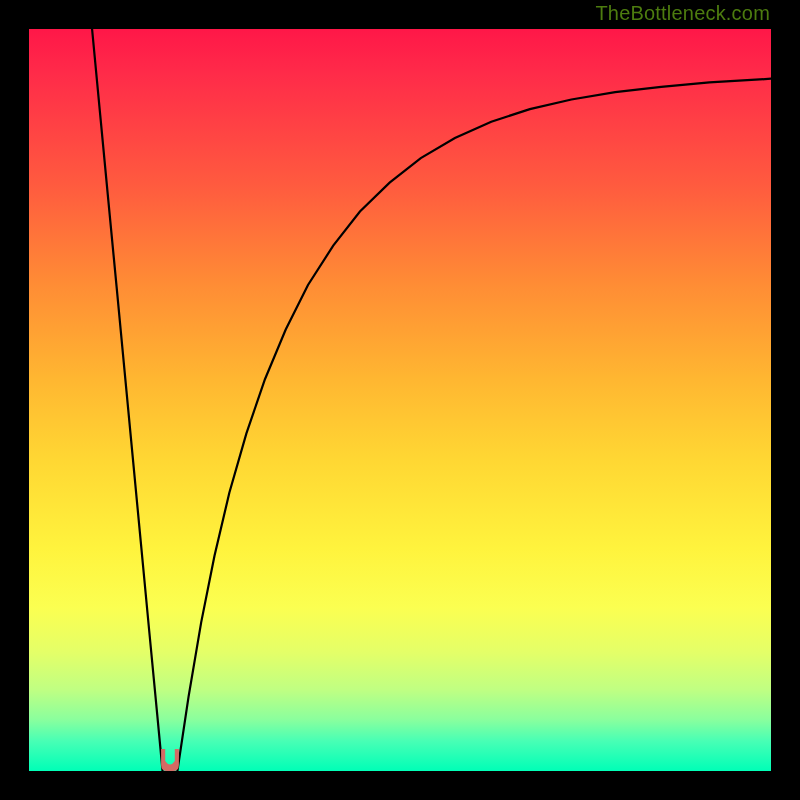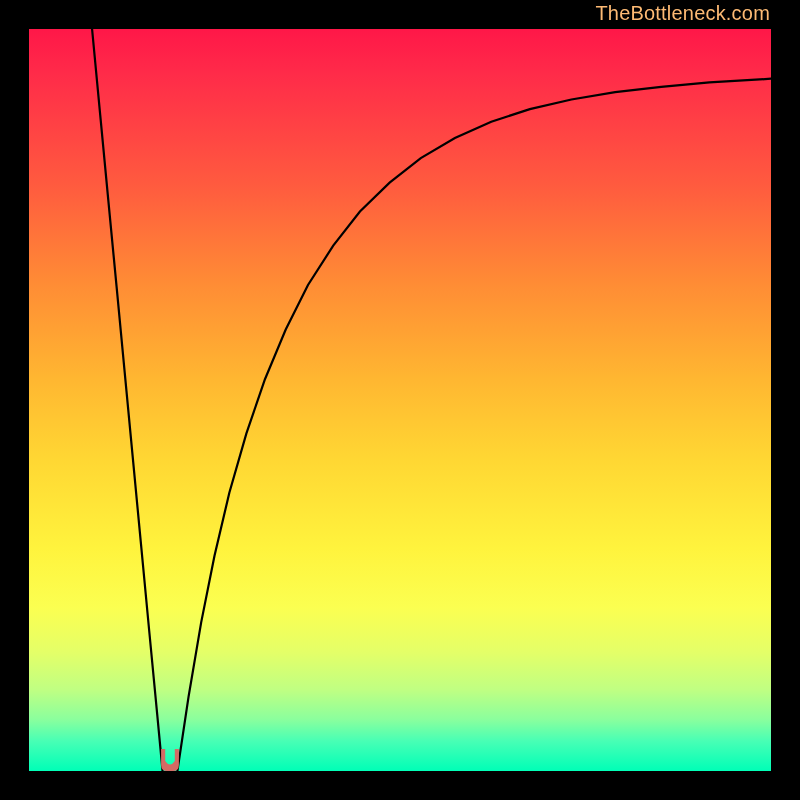--- a/index.html
+++ b/index.html
@@ -41,21 +41,21 @@
       #c0ff82 89%,
       #8bff9d 93%,
       #47ffb5 96%,
       #00ffb7 100%
     );
   }
   .watermark {
     position: absolute;
     top: 2px;
     right: 30px;
-    color: #fdba74;
+    color: #4d7c0f;
     font-size: 20px;
     font-weight: 500;
     letter-spacing: 0.2px;
     user-select: none;
   }
   svg.curve {
     position: absolute;
     inset: 0;
   }
   .cusp-marker {

